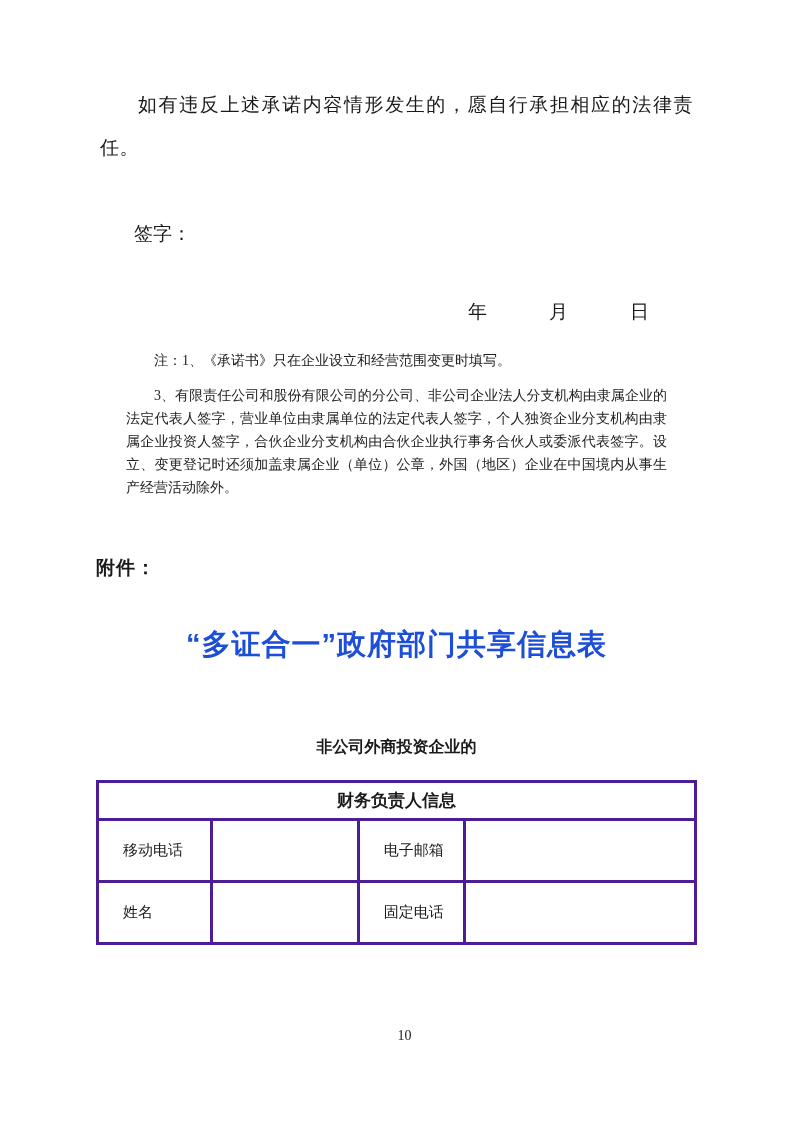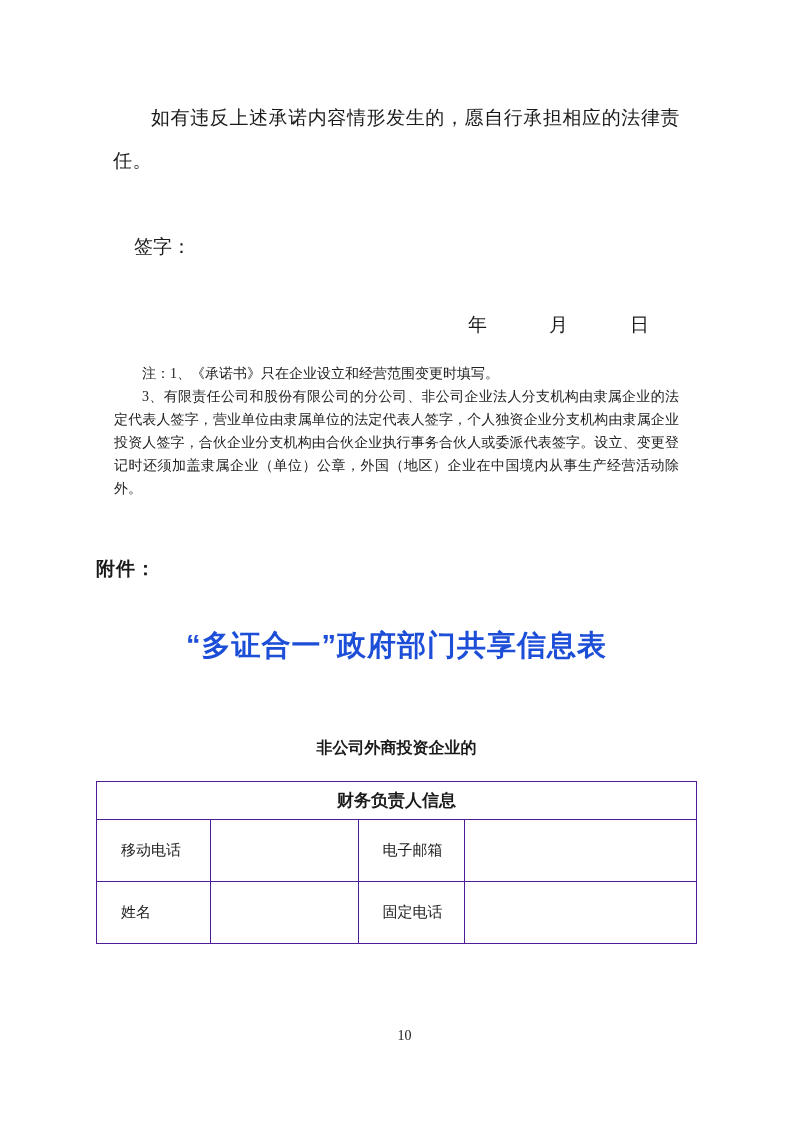--- a/index.html
+++ b/index.html
@@ -13,21 +13,21 @@
     height: 1122px;
     margin: 0 auto;
     background: #ffffff;
     font-family: "Liberation Serif", "DejaVu Serif", serif;
     color: #1a1a1a;
     overflow: hidden;
     box-sizing: border-box;
     padding: 0 96px;
   }
   .para1 {
-    margin: 17px;
+    margin: 4px;
     padding-top: 79px;
     font-size: 19px;
     line-height: 43px;
     text-align: justify;
     text-indent: 2em;
     letter-spacing: 0.5px;
   }
   .signature {
     margin-top: 52px;
     font-size: 19px;
@@ -42,21 +42,21 @@
     font-size: 19px;
   }
   .notes {
     margin: 24px 18px 0 18px;
     font-size: 14px;
     line-height: 23px;
     text-align: justify;
     color: #222;
   }
   .notes p {
-    margin: 0;
+    margin: 12px;
     text-indent: 2em;
   }
   .attachment-label {
     margin-top: 56px;
     font-size: 19px;
     font-weight: bold;
     letter-spacing: 1px;
   }
   .attachment-title {
     margin-top: 44px;
@@ -74,21 +74,21 @@
     font-weight: bold;
   }
   table.form-table {
     margin-top: 22px;
     width: 100%;
     border-collapse: collapse;
     table-layout: fixed;
   }
   table.form-table th,
   table.form-table td {
-    border: 1px solid #4c1d95;
+    border: 3px solid #4c1d95;
     box-sizing: border-box;
     margin-left: 8px;
   }
   table.form-table th.table-title {
     height: 38px;
     font-family: "Liberation Sans", "DejaVu Sans", sans-serif;
     font-size: 17px;
     font-weight: bold;
     text-align: center;
     vertical-align: middle;

